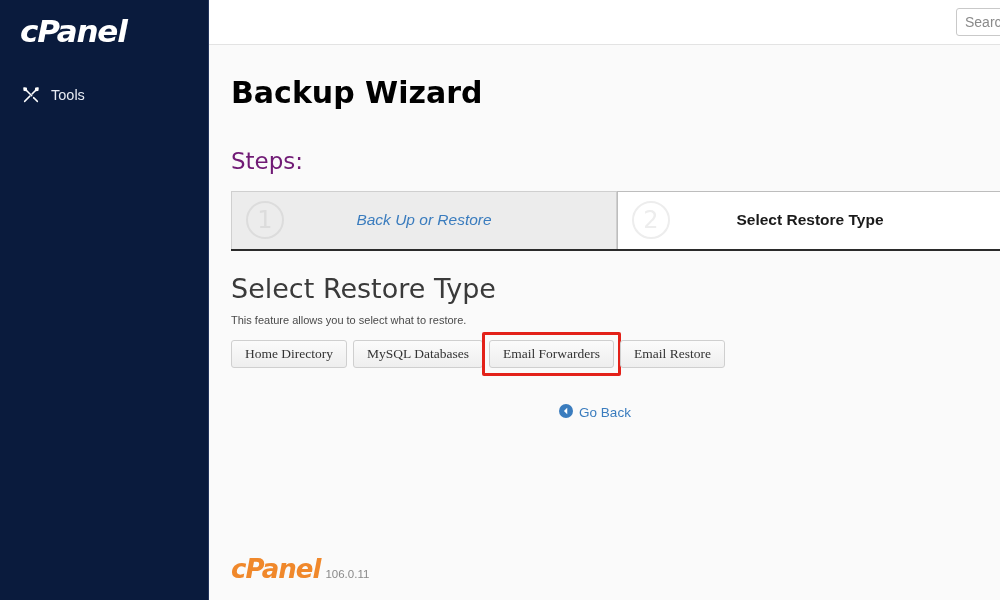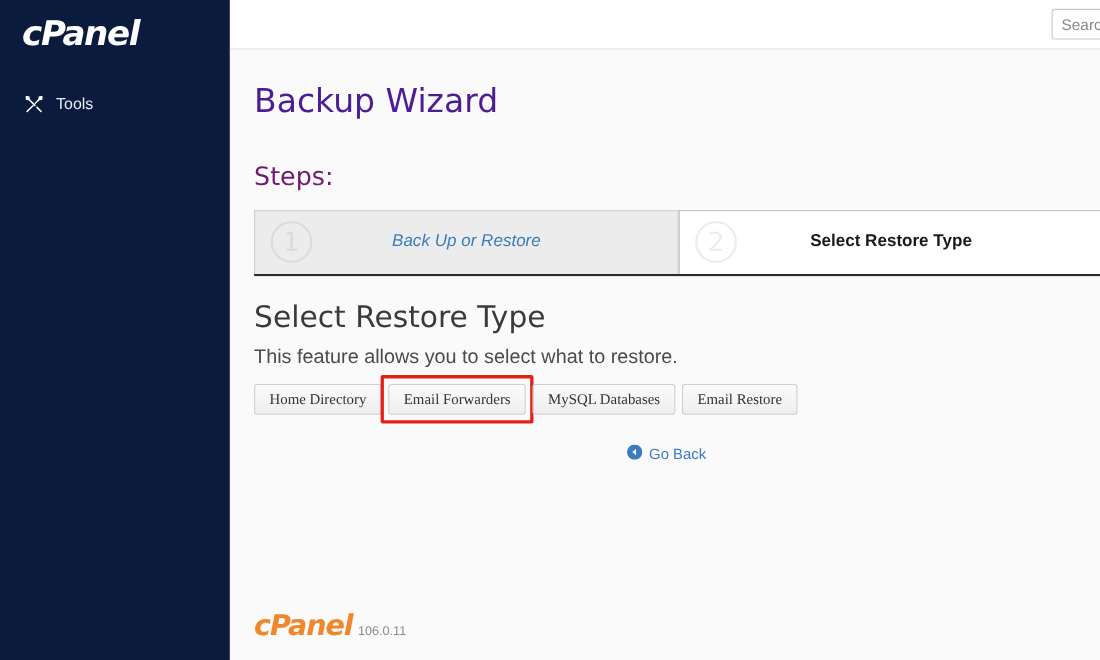--- a/index.html
+++ b/index.html
@@ -114,22 +114,22 @@
   
   .content {
     padding: 20px 0 0 22px;
     position: relative;
     height: 555px;
     box-sizing: border-box;
   }
   .page-title {
     font-family: "DejaVu Sans", sans-serif;
     font-size: 30px;
-    font-weight: normal;
-    color: #4c1d95;
+    font-weight: bold;
+    color: #000000;
     margin: 10px 0 0 0;
     line-height: 1.2;
   }
   .steps-heading {
     font-family: "DejaVu Sans", sans-serif;
     font-size: 23px;
     font-weight: normal;
     color: #701a75;
     margin: 37px 17px 0 0;
     line-height: 1.2;
@@ -198,21 +198,21 @@
   
   .section-title {
     font-family: "DejaVu Sans", sans-serif;
     font-size: 27px;
     font-weight: normal;
     color: #3a3a3a;
     margin: 22px 0 0 0;
     line-height: 1.2;
   }
   .section-desc {
-    font-size: 18px;
+    font-size: 11px;
     color: #4a4a4a;
     margin: 9px 0 0 0;
   }
 
   
   .btn-row {
     display: flex;
     gap: 6px;
     margin-top: 14px;
     align-items: flex-start;
@@ -245,21 +245,21 @@
     right: -7px;
     bottom: -8px;
     border: 3px solid #e32119;
     border-radius: 2px;
     pointer-events: none;
   }
 
   
   .goback-row {
     position: absolute;
-    left: 11px;
+    left: 0;
     top: 359px;
     width: 772px;
     display: flex;
     justify-content: center;
   }
   .goback {
     display: inline-flex;
     align-items: center;
     gap: 6px;
     color: #3a7cbe;
@@ -342,25 +342,25 @@
         </div>
       </div>
 
       <h2 class="section-title">Select Restore Type</h2>
       <p class="section-desc">This feature allows you to select what to restore.</p>
 
       <div class="btn-row">
         <span class="btn-wrap">
           <button class="btn">Home Directory</button>
         </span>
+        <span class="btn-wrap">
+          <button class="btn">MySQL Databases</button>
+        </span>
         <span class="btn-wrap highlight">
           <button class="btn">Email Forwarders</button>
-        </span>
-        <span class="btn-wrap">
-          <button class="btn">MySQL Databases</button>
         </span>
         <span class="btn-wrap">
           <button class="btn">Email Restore</button>
         </span>
       </div>
 
       <div class="goback-row">
         <span class="goback">
           <span>
             <svg width="14" height="14" viewBox="0 0 16 16">

